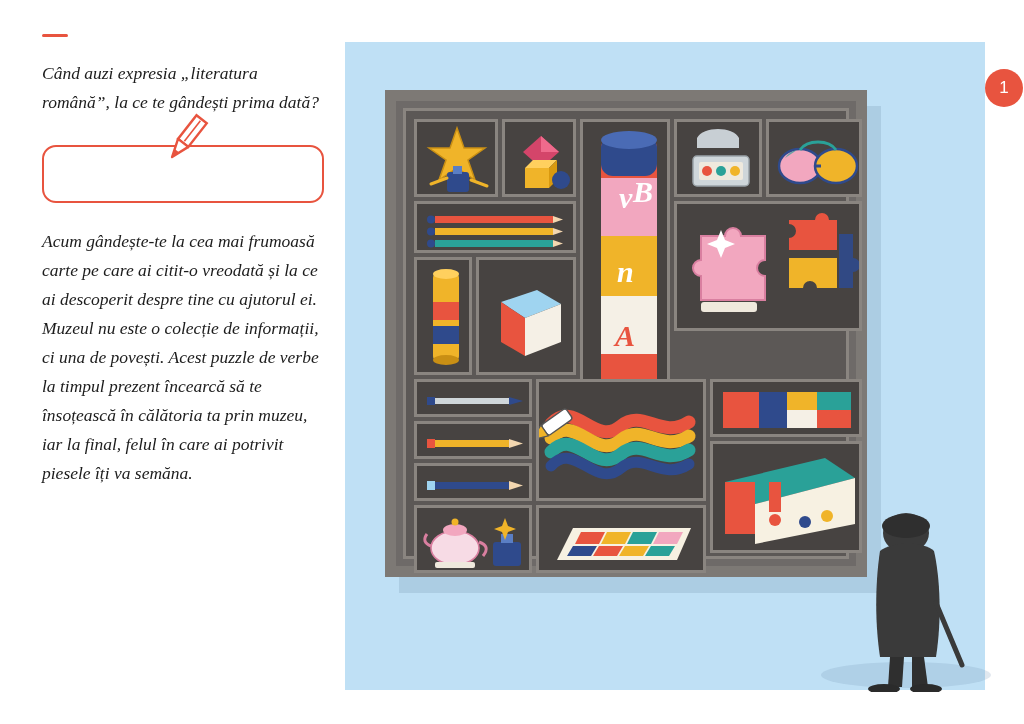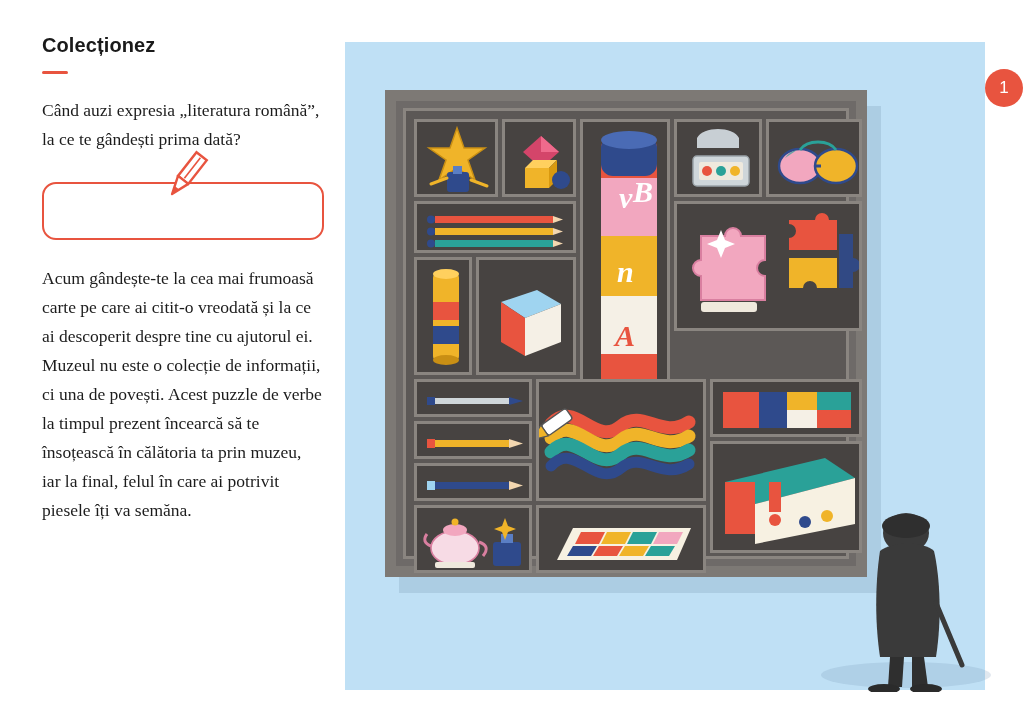--- a/index.html
+++ b/index.html
@@ -36,20 +36,21 @@
     border-radius: 2px;
     margin: 0 0 22px 0;
   }
   .para {
     font-family: "Liberation Serif", serif;
     font-size: 17.5px;
     line-height: 1.66;
     color: #1c1c1c;
     margin: 0 0 20px 0;
     text-align: left;
+    font-style: italic;
   }
   .para.q { margin-bottom: 16px; }
 
   
   .answer-wrap {
     position: relative;
     margin: 4px 0 24px 0;
     width: 282px;
     height: 70px;
   }
@@ -124,21 +125,20 @@
     border-radius: 50%;
   }
 </style>
 </head>
 <body>
 
 <div id="page">
 
   <div class="text-col">
 
-    <h1 class="heading">Colecționez</h1>
 
     <div class="rule"></div>
 
     <p class="para q">Când auzi expresia „literatura română”, la ce te gândești prima dată?</p>
 
     <div class="answer-wrap">
       <div class="answer-box" placeholder=""></div>
       <svg class="pencil" viewBox="0 0 64 64">
         <g transform="rotate(38 32 32)">
           <rect x="26" y="4" width="13" height="30" fill="#ffffff" stroke="#e8543f" stroke-width="2.4"></rect>

